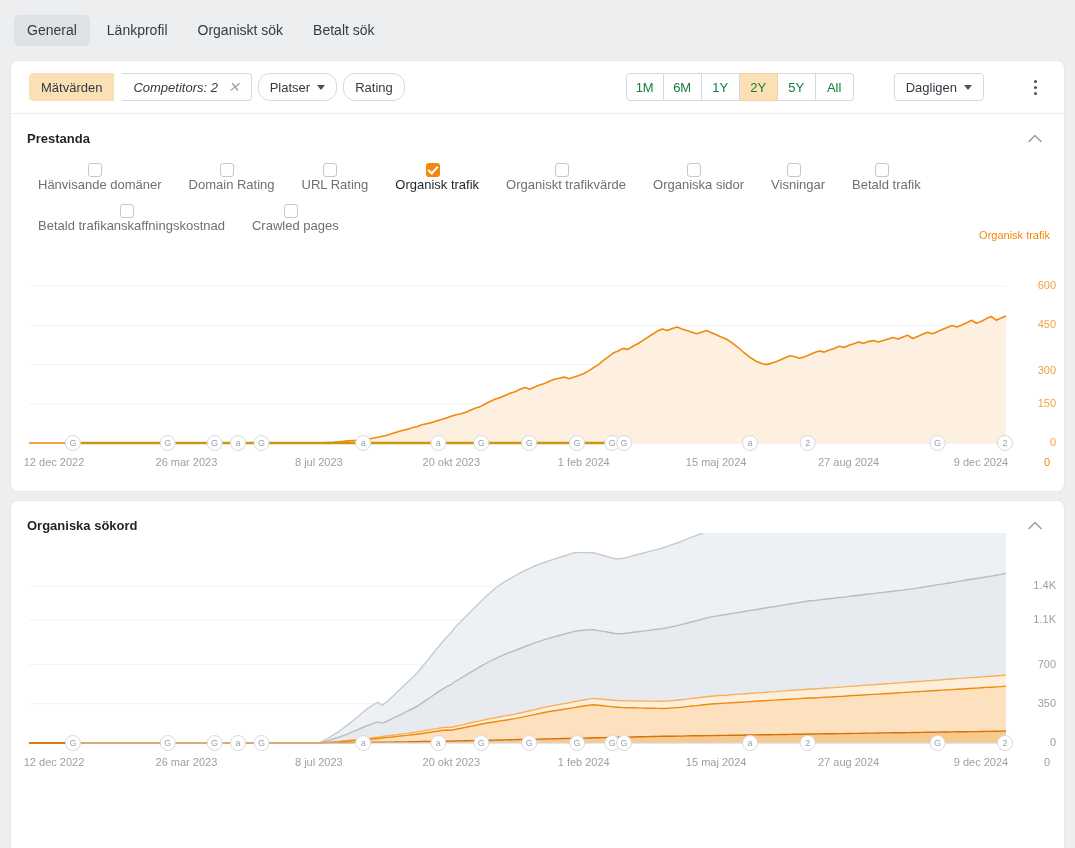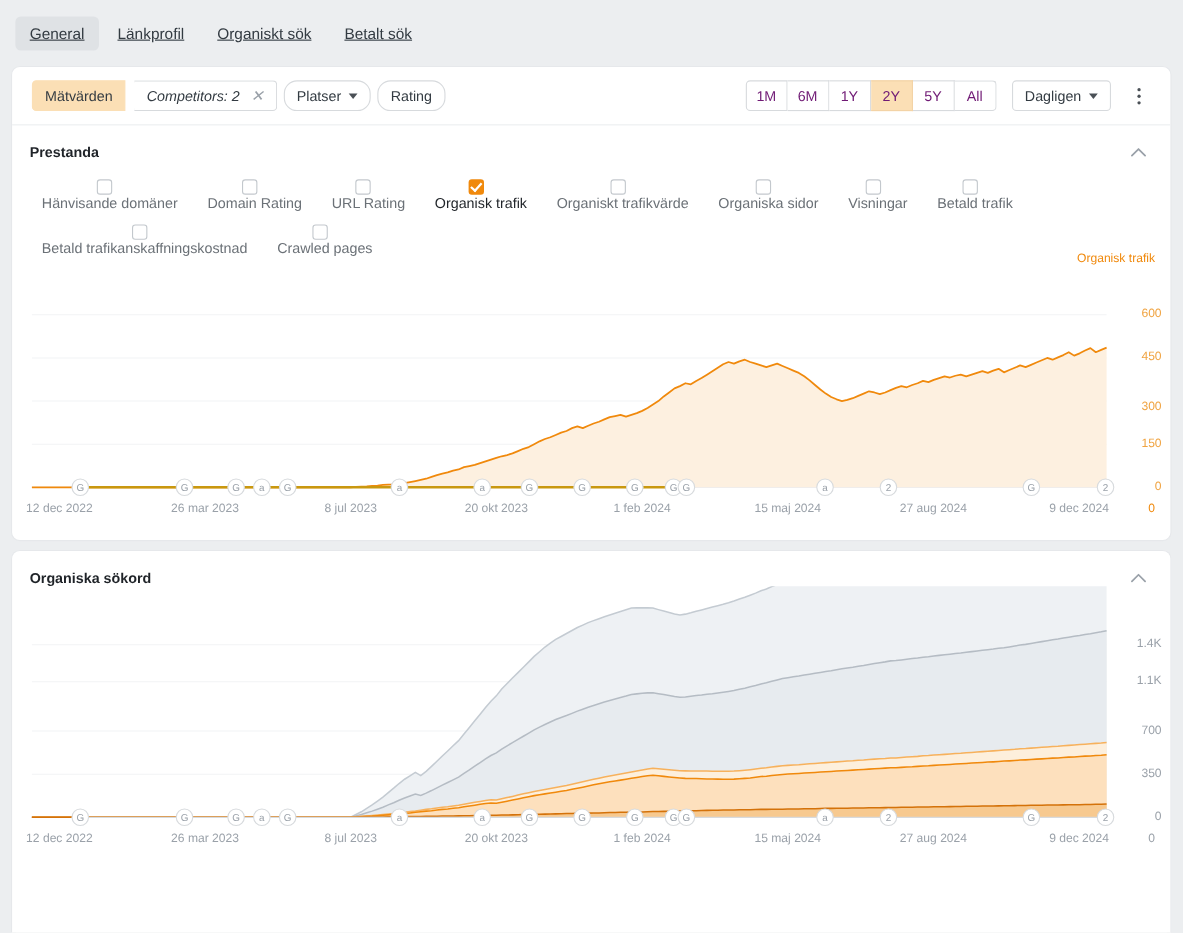--- a/index.html
+++ b/index.html
@@ -22,21 +22,20 @@
     background: #eceef0;
   }
   .tab {
     font-size: 14px;
     color: #333b42;
     padding: 7px 13px;
     border-radius: 5px;
     cursor: pointer;
     white-space: nowrap;
     line-height: 17px;
-    text-decoration: underline;
   }
   .tab.active { background: #dfe2e5; }
 
   
   .card {
     position: absolute;
     left: 10px;
     right: 10px;
     background: #ffffff;
     border-radius: 8px;
@@ -45,20 +44,21 @@
   #card1 { top: 60px; height: 432px; }
   #card2 { top: 500px; height: 348px; border-bottom: none; border-radius: 8px 8px 0 0; }
 
   
   .toolbar {
     height: 53px;
     display: flex;
     align-items: center;
     padding: 4px 18px;
     border-bottom: 1px solid #eceef0;
+    gap: 26px;
   }
   .chipgroup {
     display: flex;
     align-items: stretch;
     height: 28px;
   }
   .chip {
     display: flex;
     align-items: center;
     font-size: 13px;
@@ -94,21 +94,21 @@
     border-top: 5px solid #4a5056;
   }
 
   .spacer { flex: 1; }
 
   .rangegroup { display: flex; height: 28px; }
   .range {
     display: flex; align-items: center; justify-content: center;
     min-width: 38px;
     font-size: 13px;
-    color: #701a75;
+    color: #15803d;
     background: #fff;
     border: 1px solid #d7dadd;
     border-left: none;
     cursor: pointer;
   }
   .range:first-child { border-left: 1px solid #d7dadd; border-radius: 4px 0 0 4px; }
   .range:last-child { border-radius: 0 4px 4px 0; }
   .range.active { background: #fbdfb5; border-color: #f3d3a6; }
 
   .freq {

